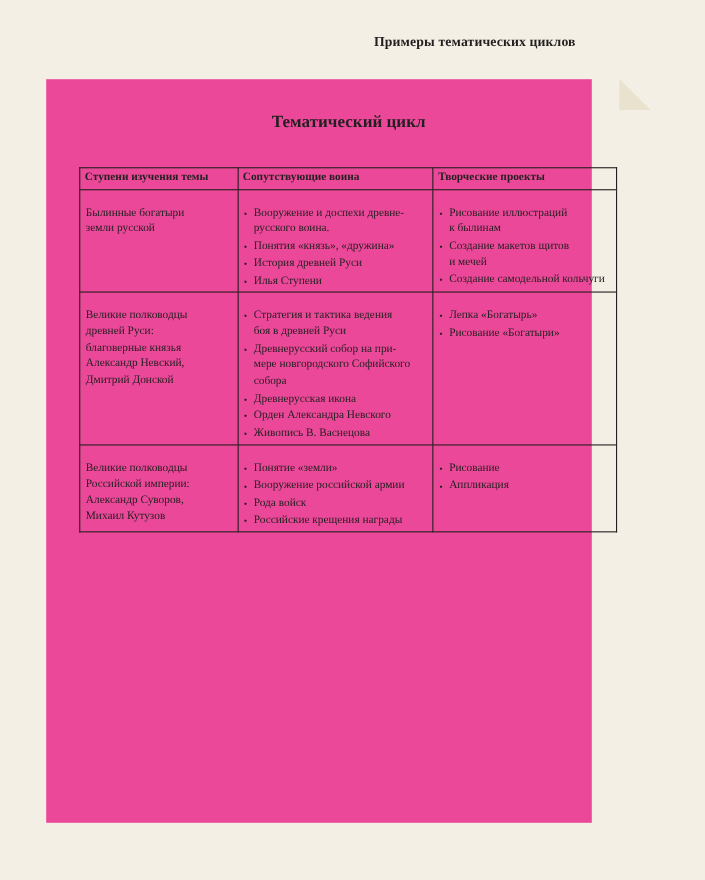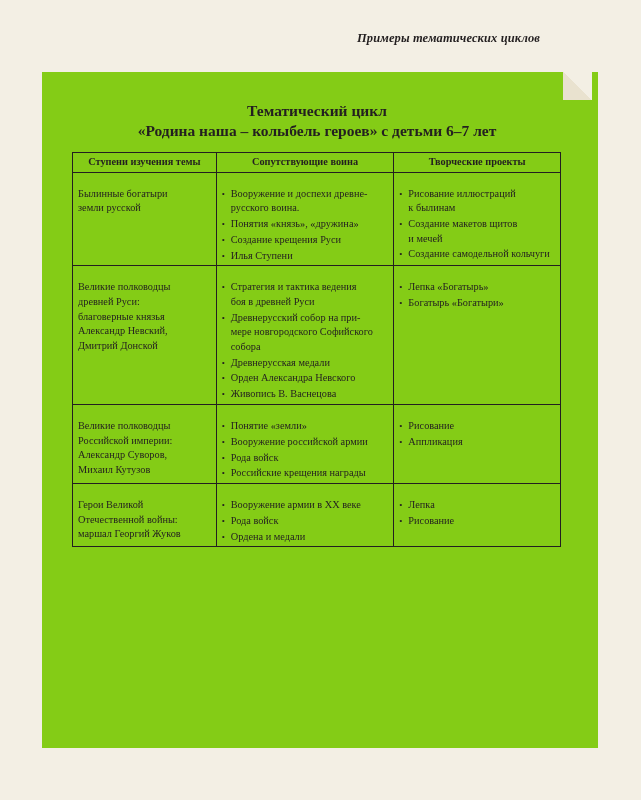--- a/index.html
+++ b/index.html
@@ -1,44 +1,43 @@
 <!DOCTYPE html>
 <html><head>
 <meta charset="utf-8">
 <style>
   html, body { margin:0; padding:0; }
   body { width:641px; height:800px; background:#f3efe4; position:relative; overflow:hidden;
          font-family:"Liberation Serif","DejaVu Serif",serif; color:#231f20; }
-  .running-head { position:absolute; left:340px; top:31px; width:200px; text-align:right;
-                  font-size:12.5px; font-weight:bold; letter-spacing:0.1px;font-style:italic; }
-  .page { position:absolute; left:42px; top:72px; width:556px; height:676px; background:#84cc16; }
+  .running-head { position:absolute; left:340px; top:31px; width:200px; 
+                  font-size:12.5px; font-weight:bold; letter-spacing:0.1px; }
+  .page { position:absolute; left:42px; top:72px; width:496px; height:676px; background:#ec4899; }
   .fold-b { position:absolute; left:521px; top:0; width:29px; height:28px;
             background:linear-gradient(225deg, #f3efe4 50%, #e9e2cf 50%); }
   .title { position:absolute; left:0; top:29px; width:550px; text-align:center;
            font-size:15.5px; font-weight:bold; line-height:20px; }
   table { position:absolute; left:30px; top:80px; width:489px; border-collapse:collapse;
           font-size:10.3px; line-height:14.6px; }
   th, td { border:1px solid #231f20; vertical-align:top; padding:14px 5px 1px 5px; text-align:left; }
-  th { font-weight:bold; text-align:center; padding:2px 4px; }
+  th { font-weight:bold; padding:2px 4px; }
   col.c1 { width:144px; } col.c2 { width:178px; } col.c3 { width:167px; }
   ul { list-style:none; margin:0; padding:0; }
   li { position:relative; padding-left:9px; margin-bottom:1.2px; }
   li::before { content:"•"; position:absolute; left:0; top:0; font-size:9px; }
 </style>
 </head>
 <body>
 
 <div class="running-head">Примеры тематических циклов</div>
 
 <div class="page">
   <div class="fold-b"></div>
 
   <div class="title">
     <div>Тематический цикл</div>
-    <div>«Родина наша – колыбель героев» с детьми 6–7 лет</div>
   </div>
 
   <table>
     <colgroup>
         <col class="c1">
         <col class="c2">
         <col class="c3">
       </colgroup>
     <thead>
       <tr>
@@ -47,78 +46,62 @@
         <th>Творческие проекты</th>
       </tr>
     </thead>
     <tbody id="tbody">
         <tr>
           <td>Былинные богатыри<br>земли русской</td>
           <td>
             <ul>
               <li>Вооружение и доспехи древне-<br>русского воина.</li>
               <li>Понятия «князь», «дружина»</li>
-              <li>Создание крещения Руси</li>
+              <li>История древней Руси</li>
               <li>Илья Ступени</li>
             </ul>
           </td>
           <td>
             <ul>
               <li>Рисование иллюстраций<br>к былинам</li>
               <li>Создание макетов щитов<br>и мечей</li>
               <li>Создание самодельной кольчуги</li>
             </ul>
           </td>
         </tr>
         <tr>
           <td>Великие полководцы<br>древней Руси:<br>благоверные князья<br>Александр Невский,<br>Дмитрий Донской</td>
           <td>
             <ul>
               <li>Стратегия и тактика ведения<br>боя в древней Руси</li>
               <li>Древнерусский собор на при-<br>мере новгородского Софийского<br>собора</li>
-              <li>Древнерусская медали</li>
+              <li>Древнерусская икона</li>
               <li>Орден Александра Невского</li>
               <li>Живопись В. Васнецова</li>
             </ul>
           </td>
           <td>
             <ul>
               <li>Лепка «Богатырь»</li>
-              <li>Богатырь «Богатыри»</li>
+              <li>Рисование «Богатыри»</li>
             </ul>
           </td>
         </tr>
         <tr>
           <td>Великие полководцы<br>Российской империи:<br>Александр Суворов,<br>Михаил Кутузов</td>
           <td>
             <ul>
               <li>Понятие «земли»</li>
               <li>Вооружение российской армии</li>
               <li>Рода войск</li>
               <li>Российские крещения награды</li>
             </ul>
           </td>
           <td>
             <ul>
               <li>Рисование</li>
               <li>Аппликация</li>
             </ul>
           </td>
         </tr>
-        <tr>
-          <td>Герои Великой<br>Отечественной войны:<br>маршал Георгий Жуков</td>
-          <td>
-            <ul>
-              <li>Вооружение армии в XX веке</li>
-              <li>Рода войск</li>
-              <li>Ордена и медали</li>
-            </ul>
-          </td>
-          <td>
-            <ul>
-              <li>Лепка</li>
-              <li>Рисование</li>
-            </ul>
-          </td>
-        </tr>
       </tbody>
   </table>
 </div>
 
 </body></html>

